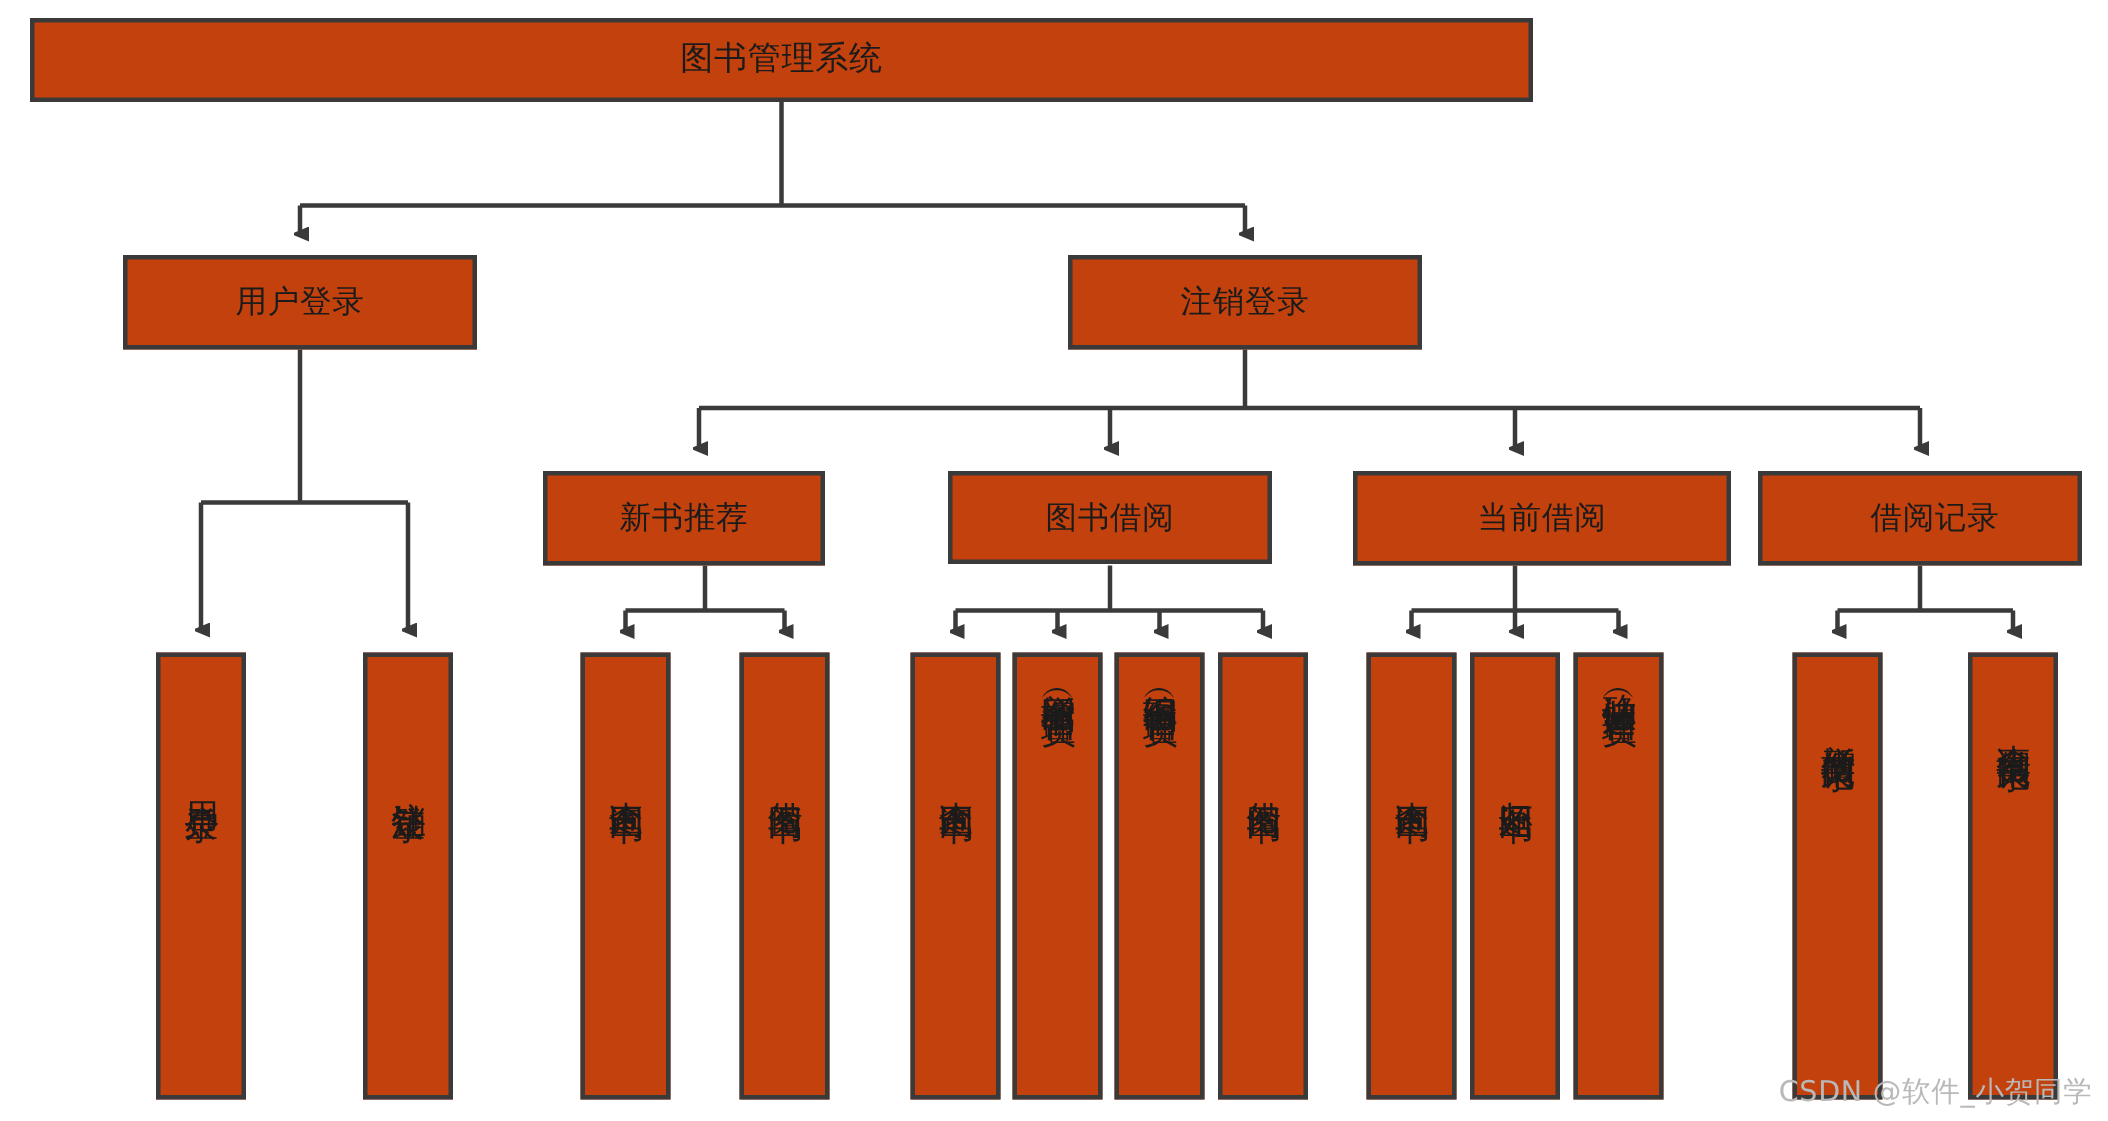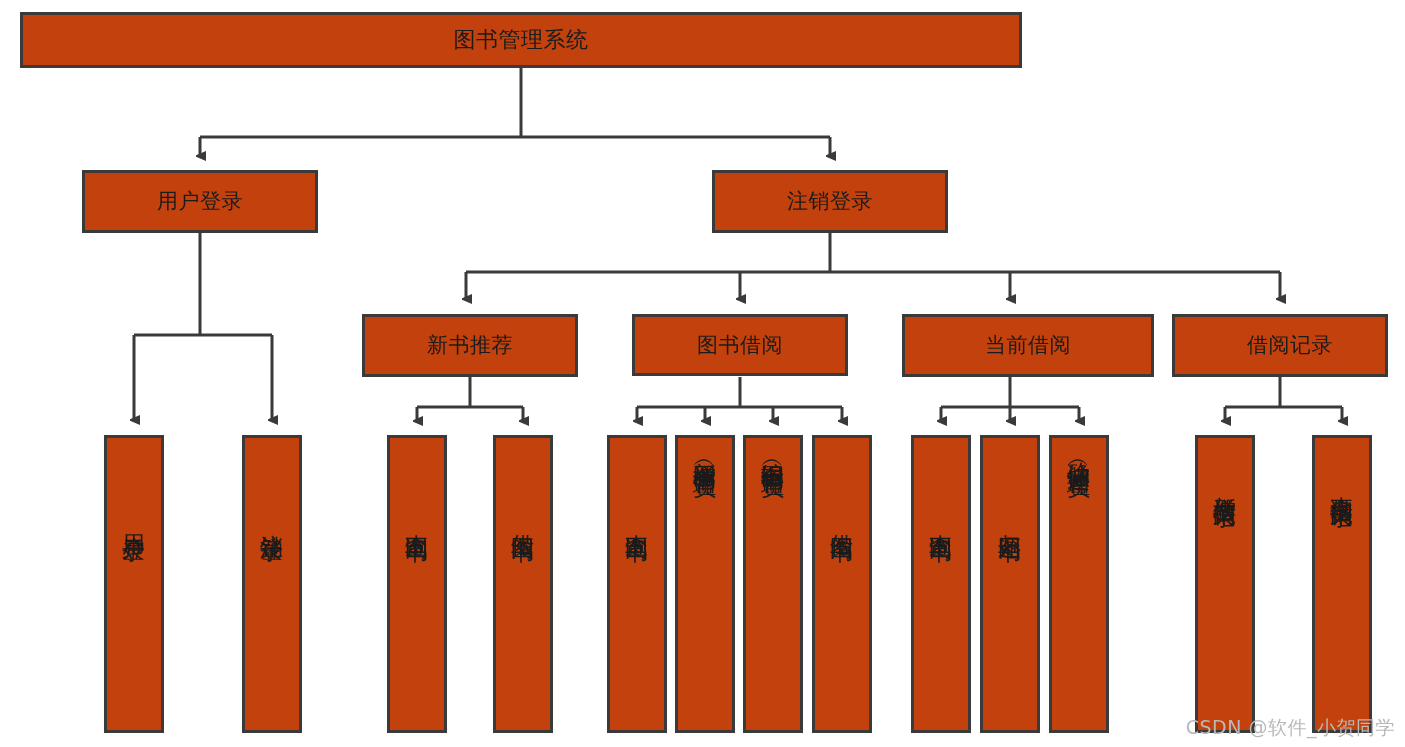--- a/index.html
+++ b/index.html
@@ -120,21 +120,21 @@
     <span class="lbl">图书管理系统</span>
   </div>
 
   <div class="node h-node" style="left:82px;top:170px;width:236px;height:63px;">
     <span class="lbl">用户登录</span>
   </div>
   <div class="node h-node" style="left:712px;top:170px;width:236px;height:63px;">
     <span class="lbl">注销登录</span>
   </div>
 
-  <div class="node h-node" style="left:362px;top:314px;width:216px;height:63px;">
+  <div class="node h-node" style="left:362px;top:314px;width:188px;height:63px;">
     <span class="lbl">新书推荐</span>
   </div>
   <div class="node h-node" style="left:632px;top:314px;width:216px;height:62px;">
     <span class="lbl">图书借阅</span>
   </div>
   <div class="node h-node" style="left:902px;top:314px;width:252px;height:63px;">
     <span class="lbl">当前借阅</span>
   </div>
   <div class="node h-node" style="left:1172px;top:314px;width:216px;height:63px;padding-left:20px;">
     <span class="lbl">借阅记录</span>

